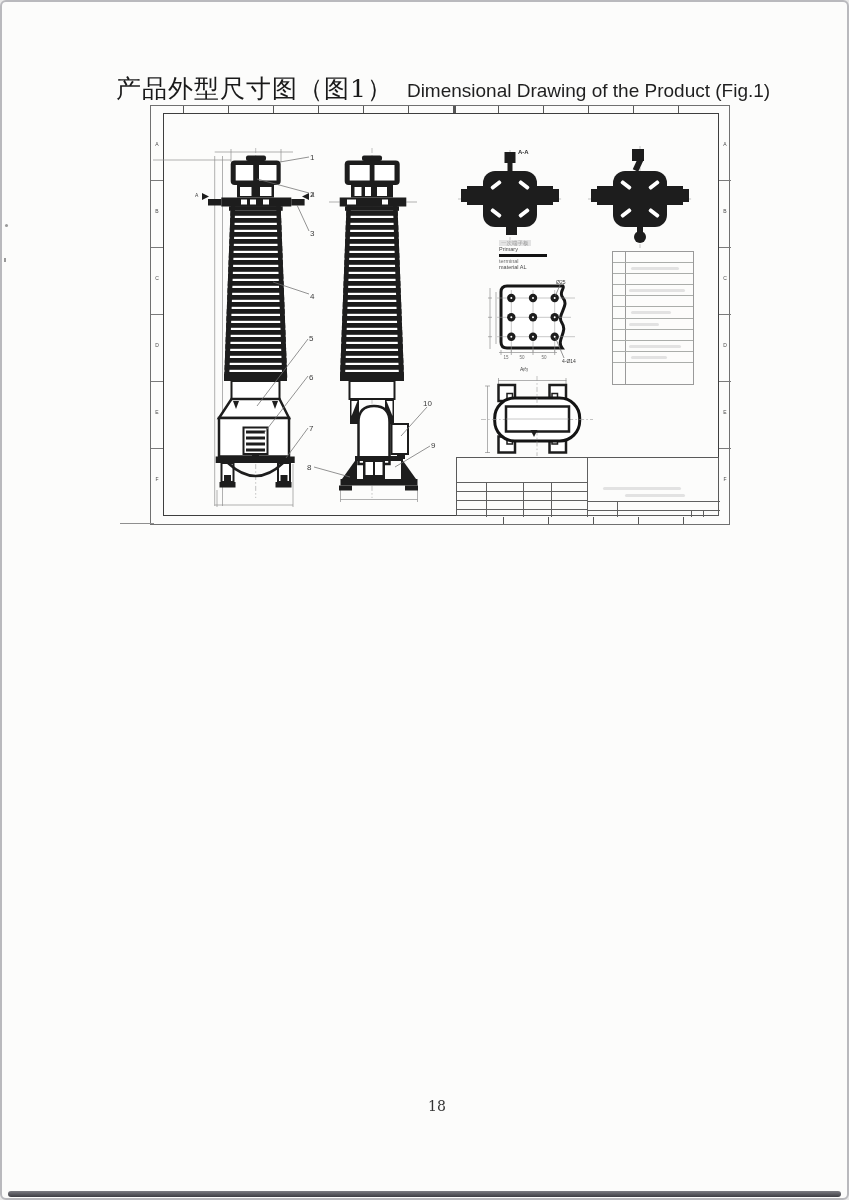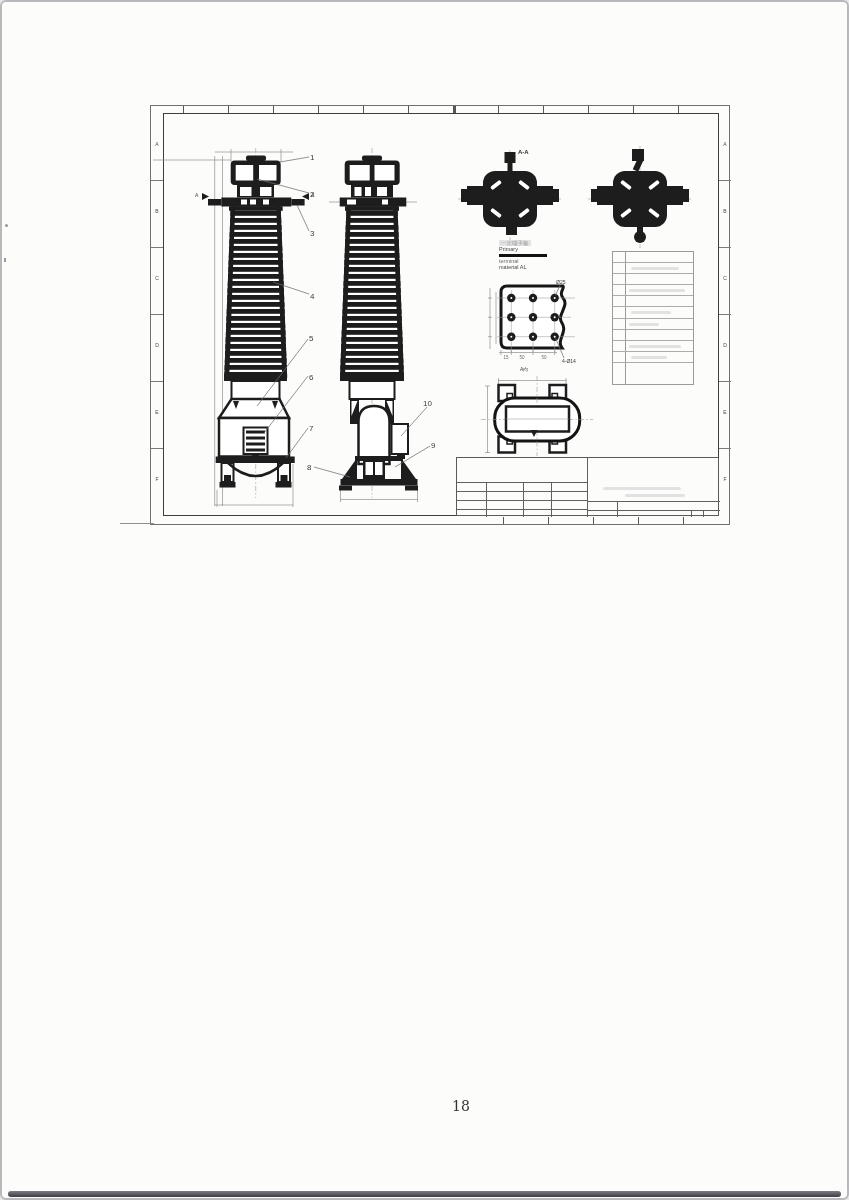--- a/index.html
+++ b/index.html
@@ -37,31 +37,35 @@
   .xs{font-size:4.5px;fill:#6e6e6e;}
   .seclab{font-size:6px;fill:#2c2c2c;font-weight:bold;}
   .ink{fill:#1d1d1d;}
   .ol{fill:#fff;stroke:#1d1d1d;stroke-width:2;}
   .ol25{fill:#fff;stroke:#1d1d1d;stroke-width:2.5;}
   .ol3{fill:#fff;stroke:#141414;stroke-width:3;}
   .dim{stroke:#8f8f8f;stroke-width:0.7;}
   .thin{stroke:#9a9a9a;stroke-width:0.55;}
   .ldr{stroke:#6f6f6f;stroke-width:0.75;}
   .cl{stroke:#9a9a9a;stroke-width:0.6;stroke-dasharray:5 2.2 1.5 2.2;}
-  .page-num{position:absolute;left:450px;top:1096px;font-family:"DejaVu Serif","Liberation Serif",serif;font-size:14px;color:#333;}
+  .page-num{position:absolute;left:426px;top:1096px;font-family:"DejaVu Serif","Liberation Serif",serif;font-size:14px;color:#333;}
   .ext-line{position:absolute;left:118px;top:521px;width:34px;height:1px;background:#8f8f8f;}
   .speck{position:absolute;background:#9a9a9a;border-radius:50%;}
   .scan-edge{position:absolute;left:6px;right:6px;bottom:1px;height:6px;border-radius:3px;
              background:linear-gradient(#7c7c82,#3c3c42);}
 </style>
 </head>
 <body>
 
 <div class="page">
 
+  <div class="title-row">
+    <span class="t-cn">产品外型尺寸图（图1）</span>
+    <span class="t-en">Dimensional Drawing of the Product (Fig.1)</span>
+  </div>
 
   <div class="sheet">
     <div class="inner-frame"></div>
 
     <div class="tick" style="left:32px"></div>
     <div class="tick" style="left:77px"></div>
     <div class="tick" style="left:122px"></div>
     <div class="tick" style="left:167px"></div>
     <div class="tick" style="left:212px"></div>
     <div class="tick" style="left:257px"></div>

